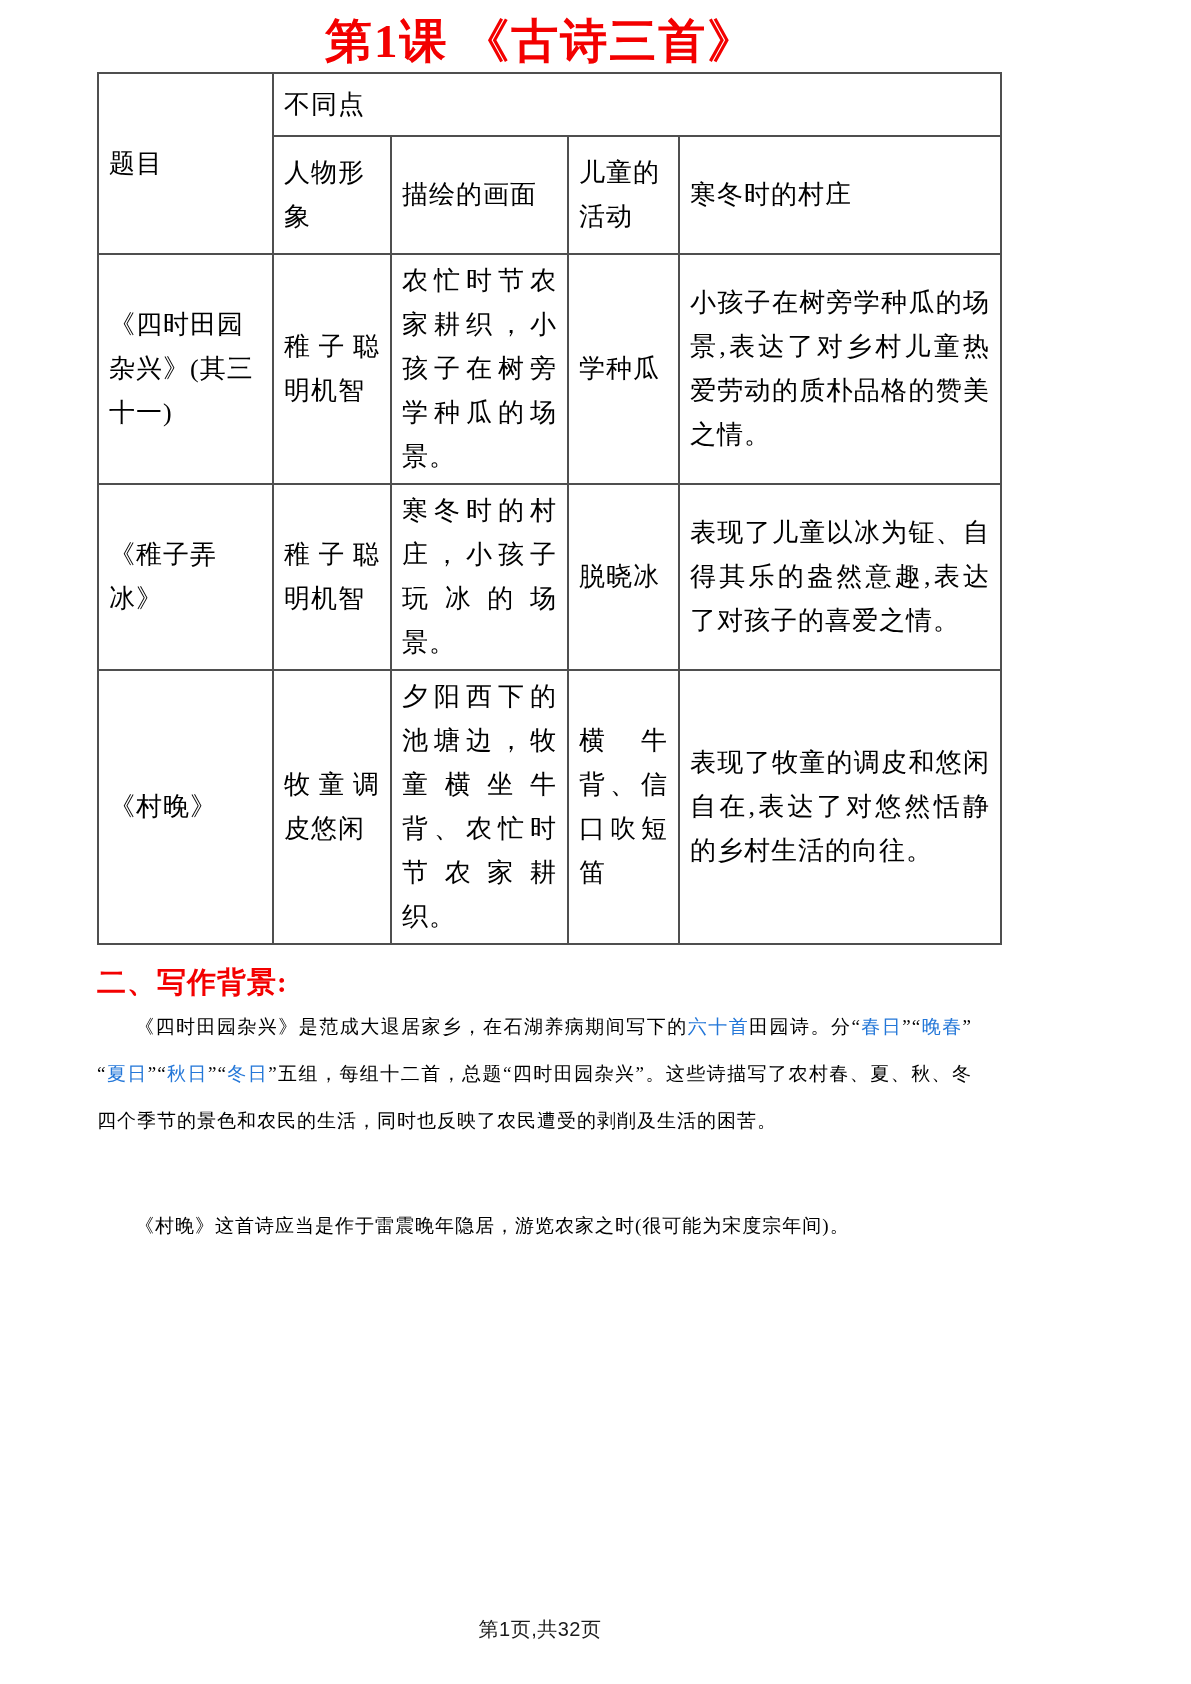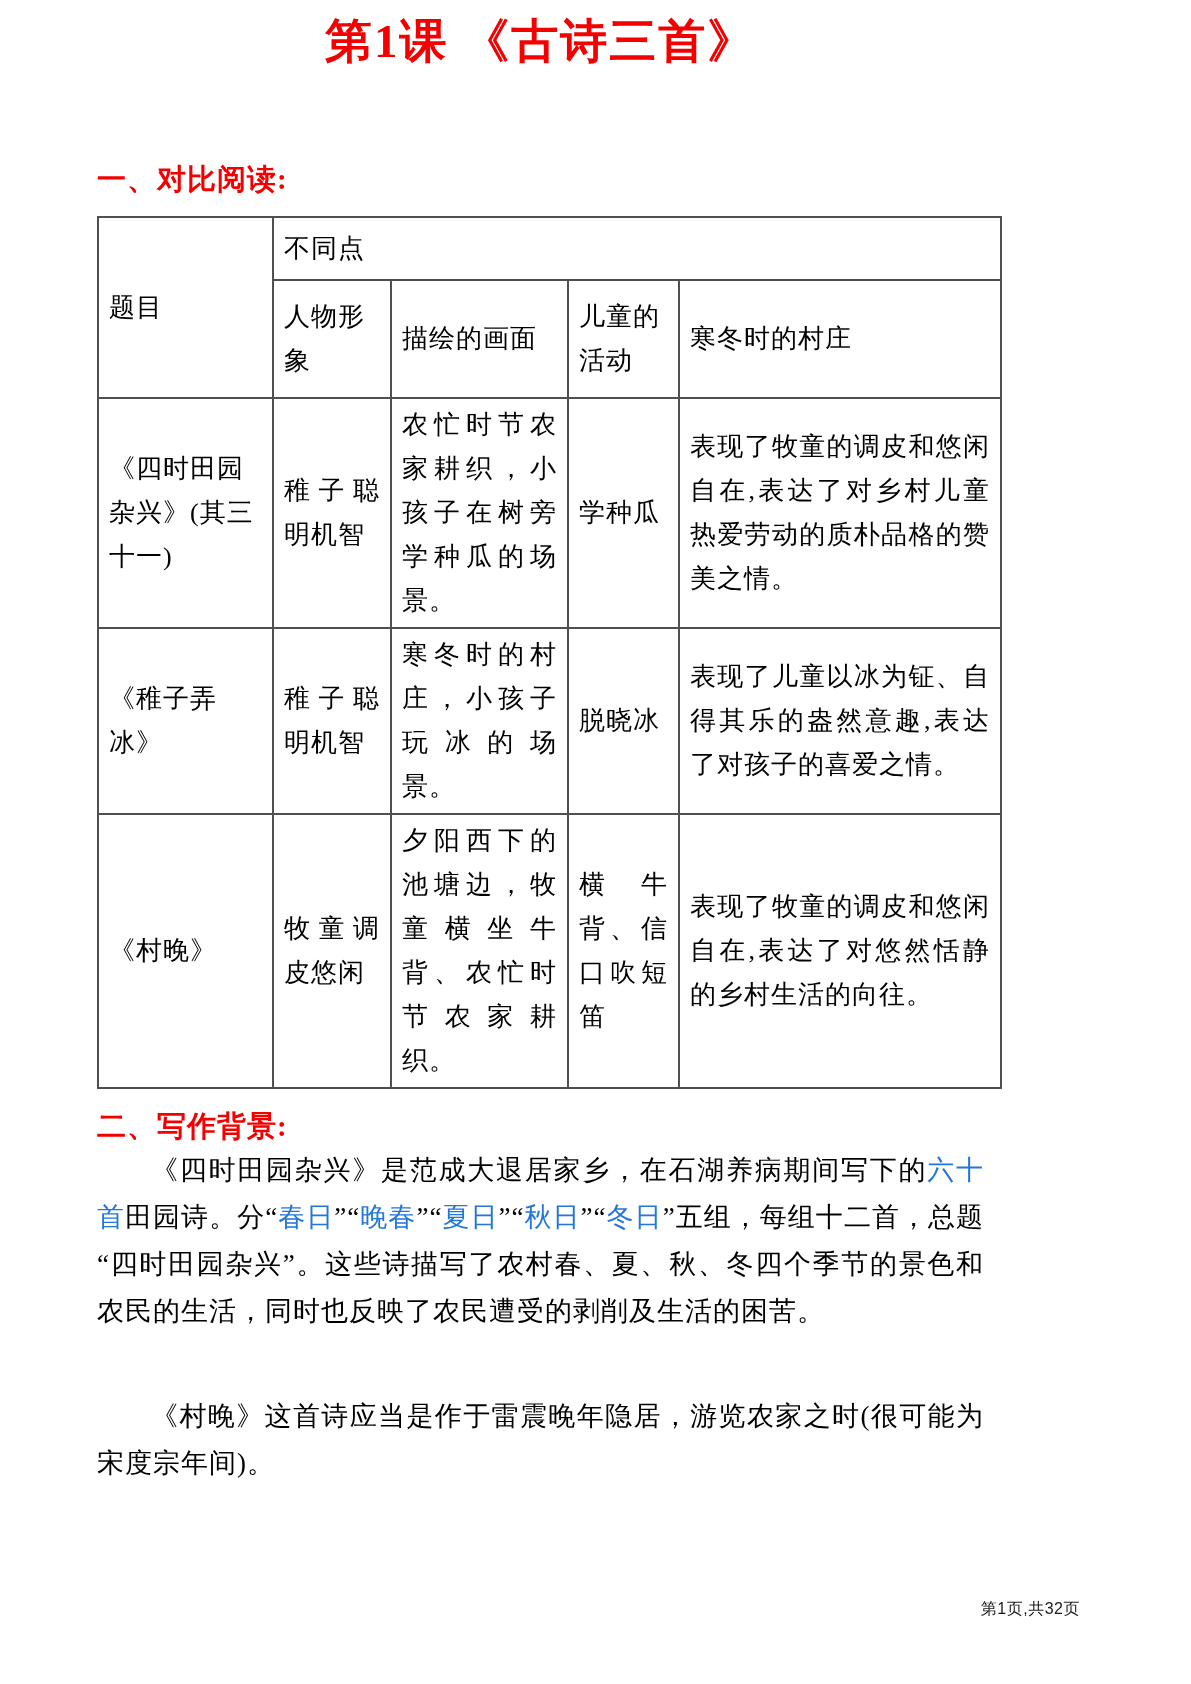--- a/index.html
+++ b/index.html
@@ -60,50 +60,49 @@
     box-sizing: border-box;
   }
   tr.rh1 { height: 63px; }
   tr.rh2 { height: 118px; }
   tr.r1  { height: 222px; }
   tr.r2  { height: 128px; }
   tr.r3  { height: 170px; }
   .cell-center { }
   .cell-just   { text-align: justify; text-justify: inter-character; }
   .para {
-    margin: 0 0 58px 0;
-    font-size: 27px;
+    margin: 0 12px 58px 0;
+    font-size: 19px;
     line-height: 47px;
     letter-spacing: 1px;
     text-align: justify;
     text-justify: inter-character;
     text-indent: 2em;
   }
   .para.lead { margin-top: 0; }
   .blue { color: #2477d8; }
   .footer {
     position: absolute;
     left: 0;
     right: 0;
-    bottom: 64px;
-    text-align: right;
+    bottom: 41px;
+    text-align: center;
     font-family: "Liberation Sans", "DejaVu Sans", sans-serif;
-    font-size: 16px;
+    font-size: 20px;
     color: #1a1a1a;
     letter-spacing: 0.5px;
   }
 </style>
 </head>
 <body>
 
 <div class="page">
 
   <h1 class="doc-title">第1课 《古诗三首》</h1>
 
-  <h2 class="sec-heading first">一、对比阅读:</h2>
 
   <table class="cmp-table">
     <colgroup>
       <col style="width:175px">
       <col style="width:118px">
       <col style="width:177px">
       <col style="width:111px">
       <col style="width:322px">
     </colgroup>
     <tbody>
@@ -115,21 +114,21 @@
         <td class="cell-center">人物形象</td>
         <td class="cell-center">描绘的画面</td>
         <td class="cell-center">儿童的活动</td>
         <td class="cell-center">寒冬时的村庄</td>
       </tr>
       <tr class="r1">
         <td class="cell-center">《四时田园杂兴》(其三十一)</td>
         <td class="cell-just">稚子聪明机智</td>
         <td class="cell-just">农忙时节农家耕织，小孩子在树旁学种瓜的场景。</td>
         <td class="cell-center">学种瓜</td>
-        <td class="cell-just">表现了牧童的调皮和悠闲自在,表达了对乡村儿童热爱劳动的质朴品格的赞美之情。</td>
+        <td class="cell-just">小孩子在树旁学种瓜的场景,表达了对乡村儿童热爱劳动的质朴品格的赞美之情。</td>
       </tr>
       <tr class="r2">
         <td class="cell-center">《稚子弄冰》</td>
         <td class="cell-just">稚子聪明机智</td>
         <td class="cell-just">寒冬时的村庄，小孩子玩冰的场景。</td>
         <td class="cell-center">脱晓冰</td>
         <td class="cell-just">表现了儿童以冰为钲、自得其乐的盎然意趣,表达了对孩子的喜爱之情。</td>
       </tr>
       <tr class="r3">
         <td class="cell-center">《村晚》</td>

